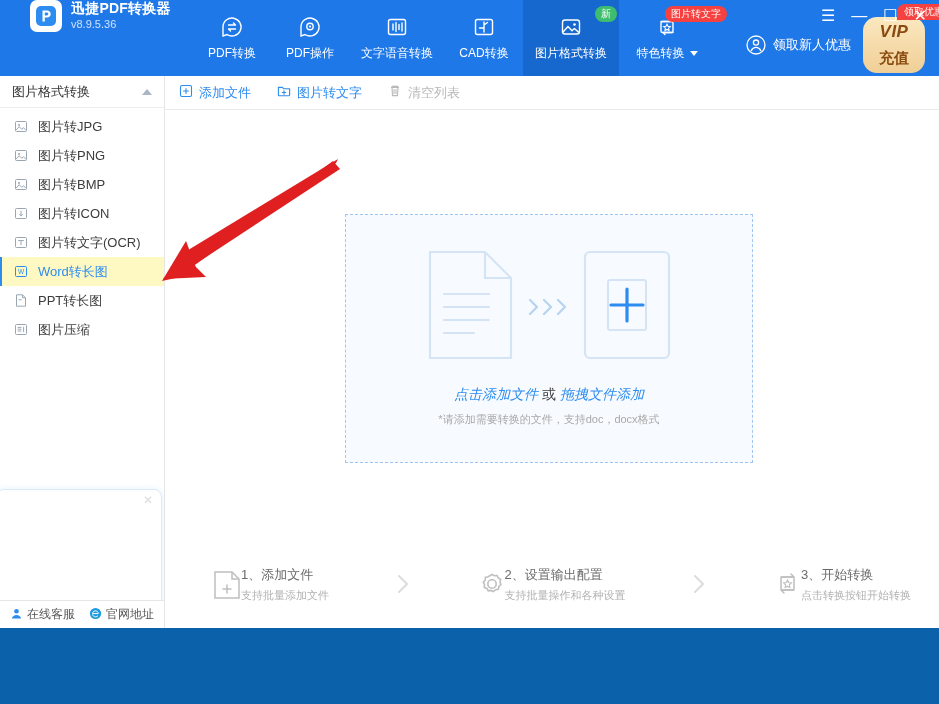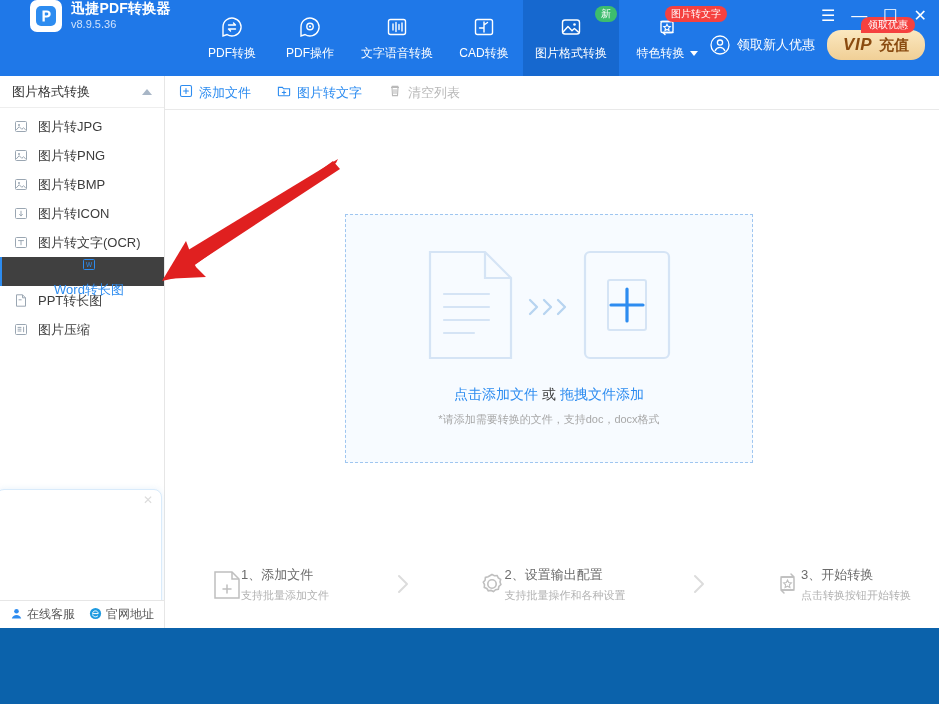--- a/index.html
+++ b/index.html
@@ -105,20 +105,21 @@
   .vip-wrap { position: relative; margin-top: 14px; }
   .vip {
     background: linear-gradient(180deg,#fbe8c0,#f0cf96);
     color: #8a4b10;
     font-size: 15px; font-weight: bold;
     padding: 5px 16px;
     border-radius: 14px;
     display: flex; align-items: center; gap: 7px;
     cursor: pointer;
     white-space: nowrap;
+    flex-direction: column;
   }
   .vip .vip-word {
     font-style: italic;
     font-size: 17px;
     letter-spacing: .5px;
   }
   .vip-badge {
     position: absolute;
     top: -13px; left: 34px;
     background: #f5413f;
@@ -164,25 +165,24 @@
   .side-item {
     display: flex; align-items: center; gap: 9px;
     height: 29px;
     padding-left: 14px;
     font-size: 13px;
     color: #3c3c3c;
     cursor: pointer;
   }
   .side-item .sico { width: 15px; height: 15px; flex: none; }
   .side-item.sel {
-    background: #404040;
+    background: #fef9c3;
     color: #2d8cf0;
     border-left: 2px solid #2d8cf0;
     padding-left: 12px;
-    flex-direction: column;
   }
 
   .promo-card {
     position: absolute;
     left: -4px; bottom: 16px;
     width: 166px; height: 123px;
     background: #ffffff;
     border: 1px solid #d9ebfb;
     border-radius: 8px;
     box-shadow: 0 0 6px rgba(120,180,230,.18);
@@ -230,21 +230,21 @@
   }
   .dz-graphic {
     display: flex; align-items: center; gap: 12px;
     margin-bottom: 22px;
   }
   .chevrons { display: flex; gap: 1px; }
   .dz-main {
     font-size: 14px; color: #3c3c3c;
     margin-bottom: 8px;
   }
-  .dz-main .lnk { color: #2d8cf0; }
+  .dz-main .lnk { color: #2d8cf0; font-style: italic; }
   .dz-sub { font-size: 11px; color: #a8a8a8; }
 
   .steps {
     height: 88px;
     display: flex; align-items: center;
     padding: 0 28px 0 48px;
     gap: 0;
   }
   .step {
     display: flex; align-items: center; 

